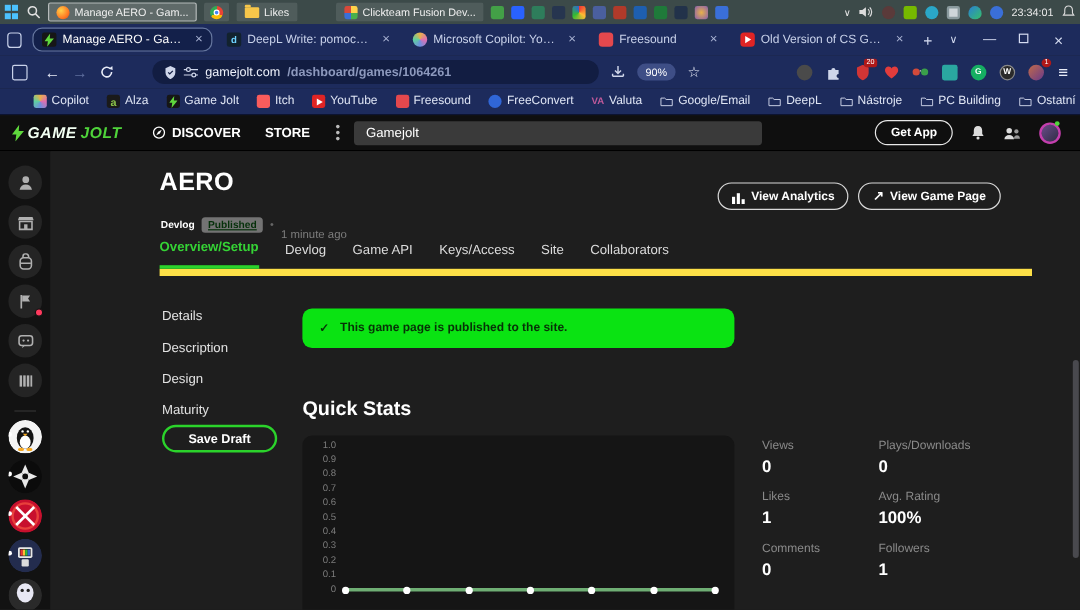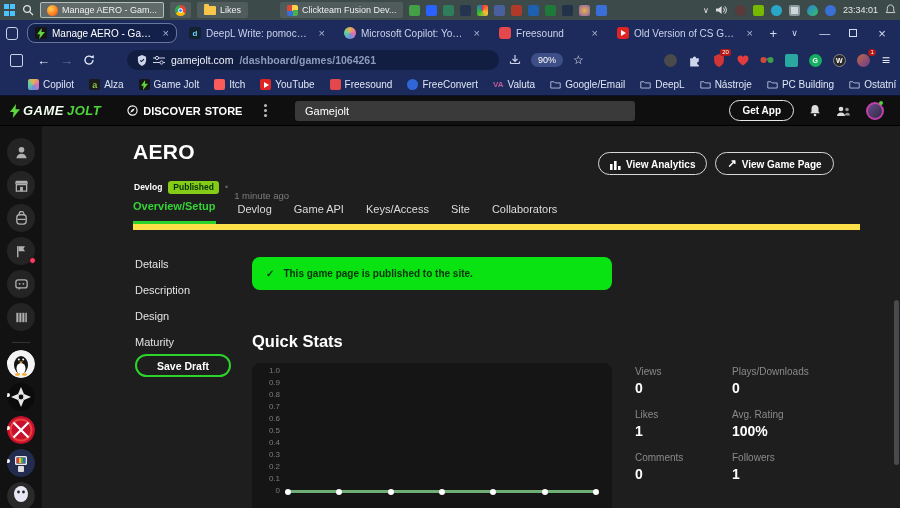--- a/index.html
+++ b/index.html
@@ -95,21 +95,21 @@
             border-radius:50%; border:1.5px solid #121212; }
   .raildiv { width:18px; border-top:1px solid #333; margin:6px 0 2px; }
   .railav { width:28px; height:28px; border-radius:50%; overflow:hidden; position:relative; flex:none; }
   .presence { position:absolute; left:1px; width:4px; height:4px; background:#fff; border-radius:50%; }
 
   
   #gjmain { position:absolute; top:126px; left:42px; right:0; bottom:0; background:#1e1e1e; }
   #pagetitle { position:absolute; left:91px; top:14px; color:#fff; font-size:21px; font-weight:800; letter-spacing:.3px; }
   #meta { position:absolute; left:92px; top:47px; display:flex; align-items:center; gap:6px; }
   .devlog { color:#fff; font-size:8.5px; font-weight:800; }
-  .pub { background:#84cc16; color:#05300a; font-size:8.5px; font-weight:800; border-radius:3px; padding:1.5px 5px; }
+  .pub { background:#737373; color:#05300a; font-size:8.5px; font-weight:800; border-radius:3px; padding:1.5px 5px;text-decoration:underline; }
   .metadot { color:#666; font-size:9px; }
   .ago { color:#7d7d7d; font-size:9.5px;margin-top:17px; }
   #actions { position:absolute; left:556px; top:26px; display:flex; gap:8px; }
   .actbtn { border:1.5px solid #d8d8d8; border-radius:14px; background:transparent; color:#fff;
             font-size:10px; font-weight:bold; padding:4px 11px; display:flex; align-items:flex-end; gap:5px; }
   #pagetabs { position:absolute; left:91px; right:40px; top:76px; height:28px; display:flex; gap:22px;
               border-bottom:6px solid #fde047; font-size:11px; color:#dcdcdc; }
   .ptab { padding-bottom:9px; align-self:flex-end; }
   .ptab.active { color:#35d335; border-bottom:3px solid #2bd32b; font-weight:bold; }
   #sidemenu { position:absolute; left:93px; top:132px; display:flex; flex-direction:column; gap:14px;
@@ -372,21 +372,21 @@
     <span class="g1">GAME</span>
       <span class="g2">JOLT</span>
   </span>
   <span class="gjnav" style="margin-left:26px">
     <svg width="11" height="11" viewBox="0 0 12 12">
         <circle cx="6" cy="6" r="5" fill="none" stroke="#fff" stroke-width="1.2"></circle>
         <polygon points="8.5 3.5 6.8 6.8 3.5 8.5 5.2 5.2" fill="#fff"></polygon>
       </svg>
     <span>DISCOVER</span>
   </span>
-  <span class="gjnav" style="margin-left:4px">
+  <span class="gjnav" style="margin-left:20px">
       <span>STORE</span>
     </span>
   <span class="kebab" style="margin-left:22px"></span>
   <input id="gjsearch" value="Gamejolt" style="">
   <span style="margin-left:auto;display:flex;align-items:center;gap:15px;padding-right:6px">
     <button class="getapp">Get App</button>
     <svg width="12" height="13" viewBox="0 0 12 13">
         <path d="M6 1C3.8 1 2.5 2.7 2.5 4.8V7.5L1.3 9.3h9.4L9.5 7.5V4.8C9.5 2.7 8.2 1 6 1z" fill="#dcdcdc"></path>
         <circle cx="6" cy="11" r="1.3" fill="#dcdcdc"></circle>
       </svg>

